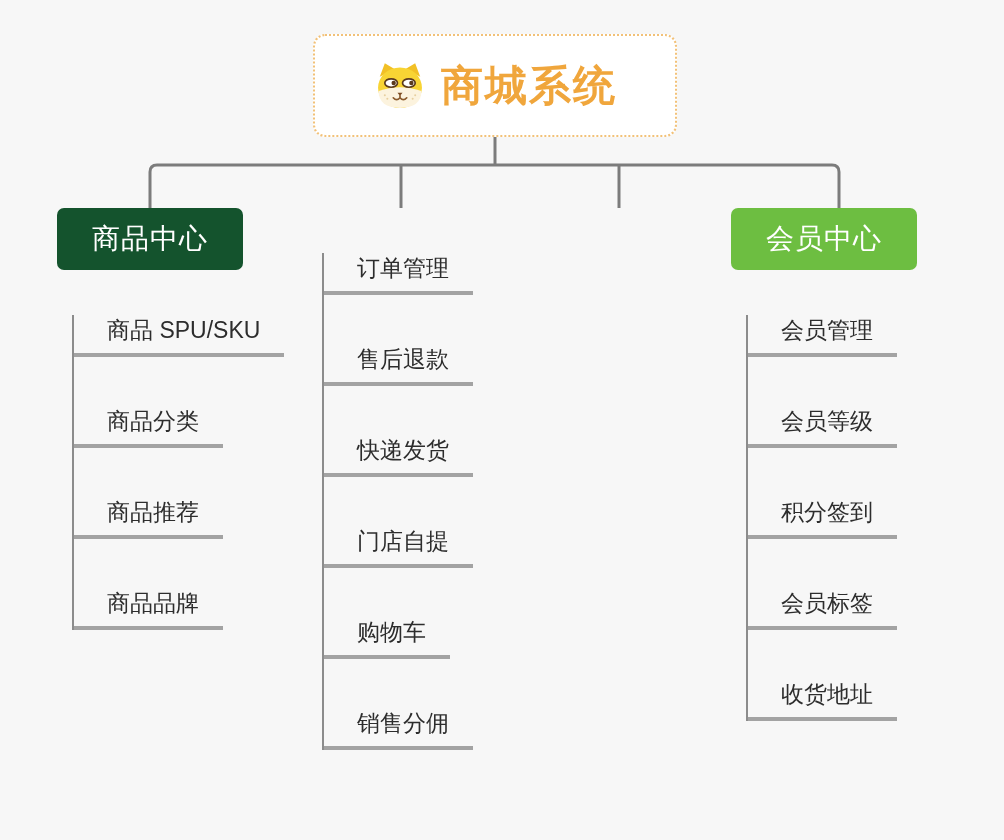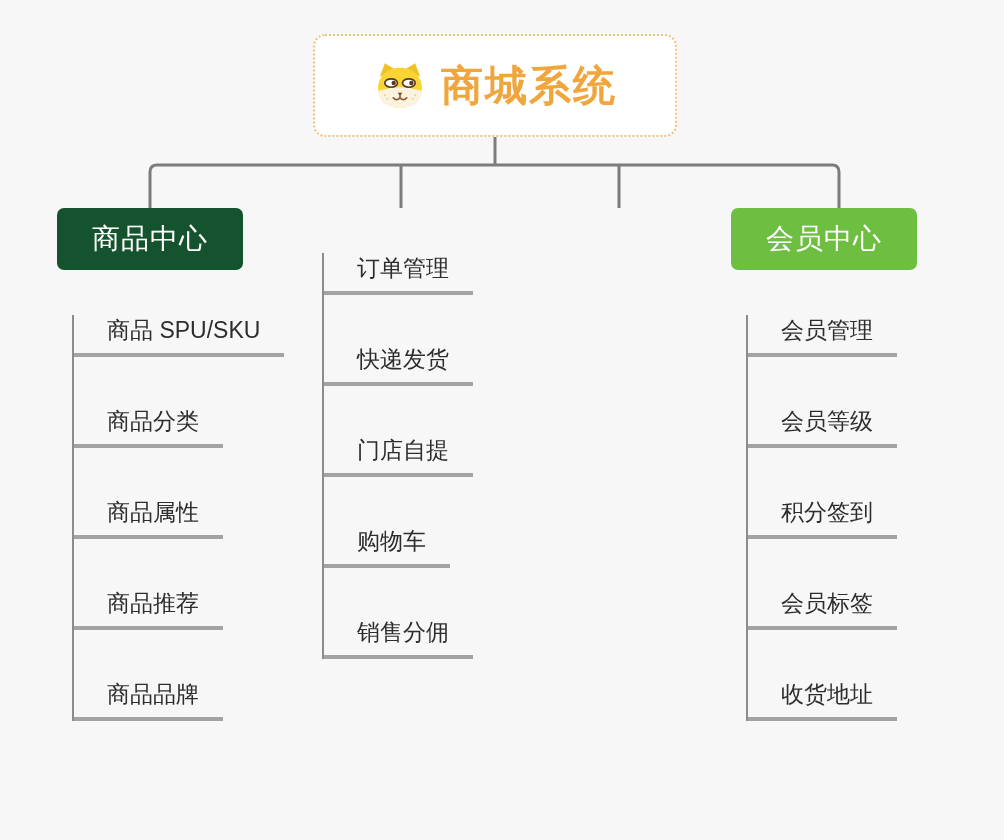--- a/index.html
+++ b/index.html
@@ -123,29 +123,29 @@
       <circle cx="50" cy="40" r="1.2" fill="#e7cfa0"></circle>
     </svg>
     <span class="root-title" style="color: rgb(240, 166, 60);">商城系统</span>
   </div>
 
   <div class="branch b1">
     <div class="branch-header" style="background-color: #14532d;">商品中心</div>
     <ul class="branch-list">
       <li>商品 SPU/SKU</li>
       <li>商品分类</li>
-      <li>商品属性</li>
       <li>商品推荐</li>
       <li>商品品牌</li>
     </ul>
   </div>
 
   <div class="branch b2">
     <ul class="branch-list">
       <li>订单管理</li>
+      <li>售后退款</li>
       <li>快递发货</li>
       <li>门店自提</li>
       <li>购物车</li>
       <li>销售分佣</li>
     </ul>
   </div>
 
 
   <div class="branch b4">
     <div class="branch-header" style="background-color: rgb(109, 190, 65);">会员中心</div>

